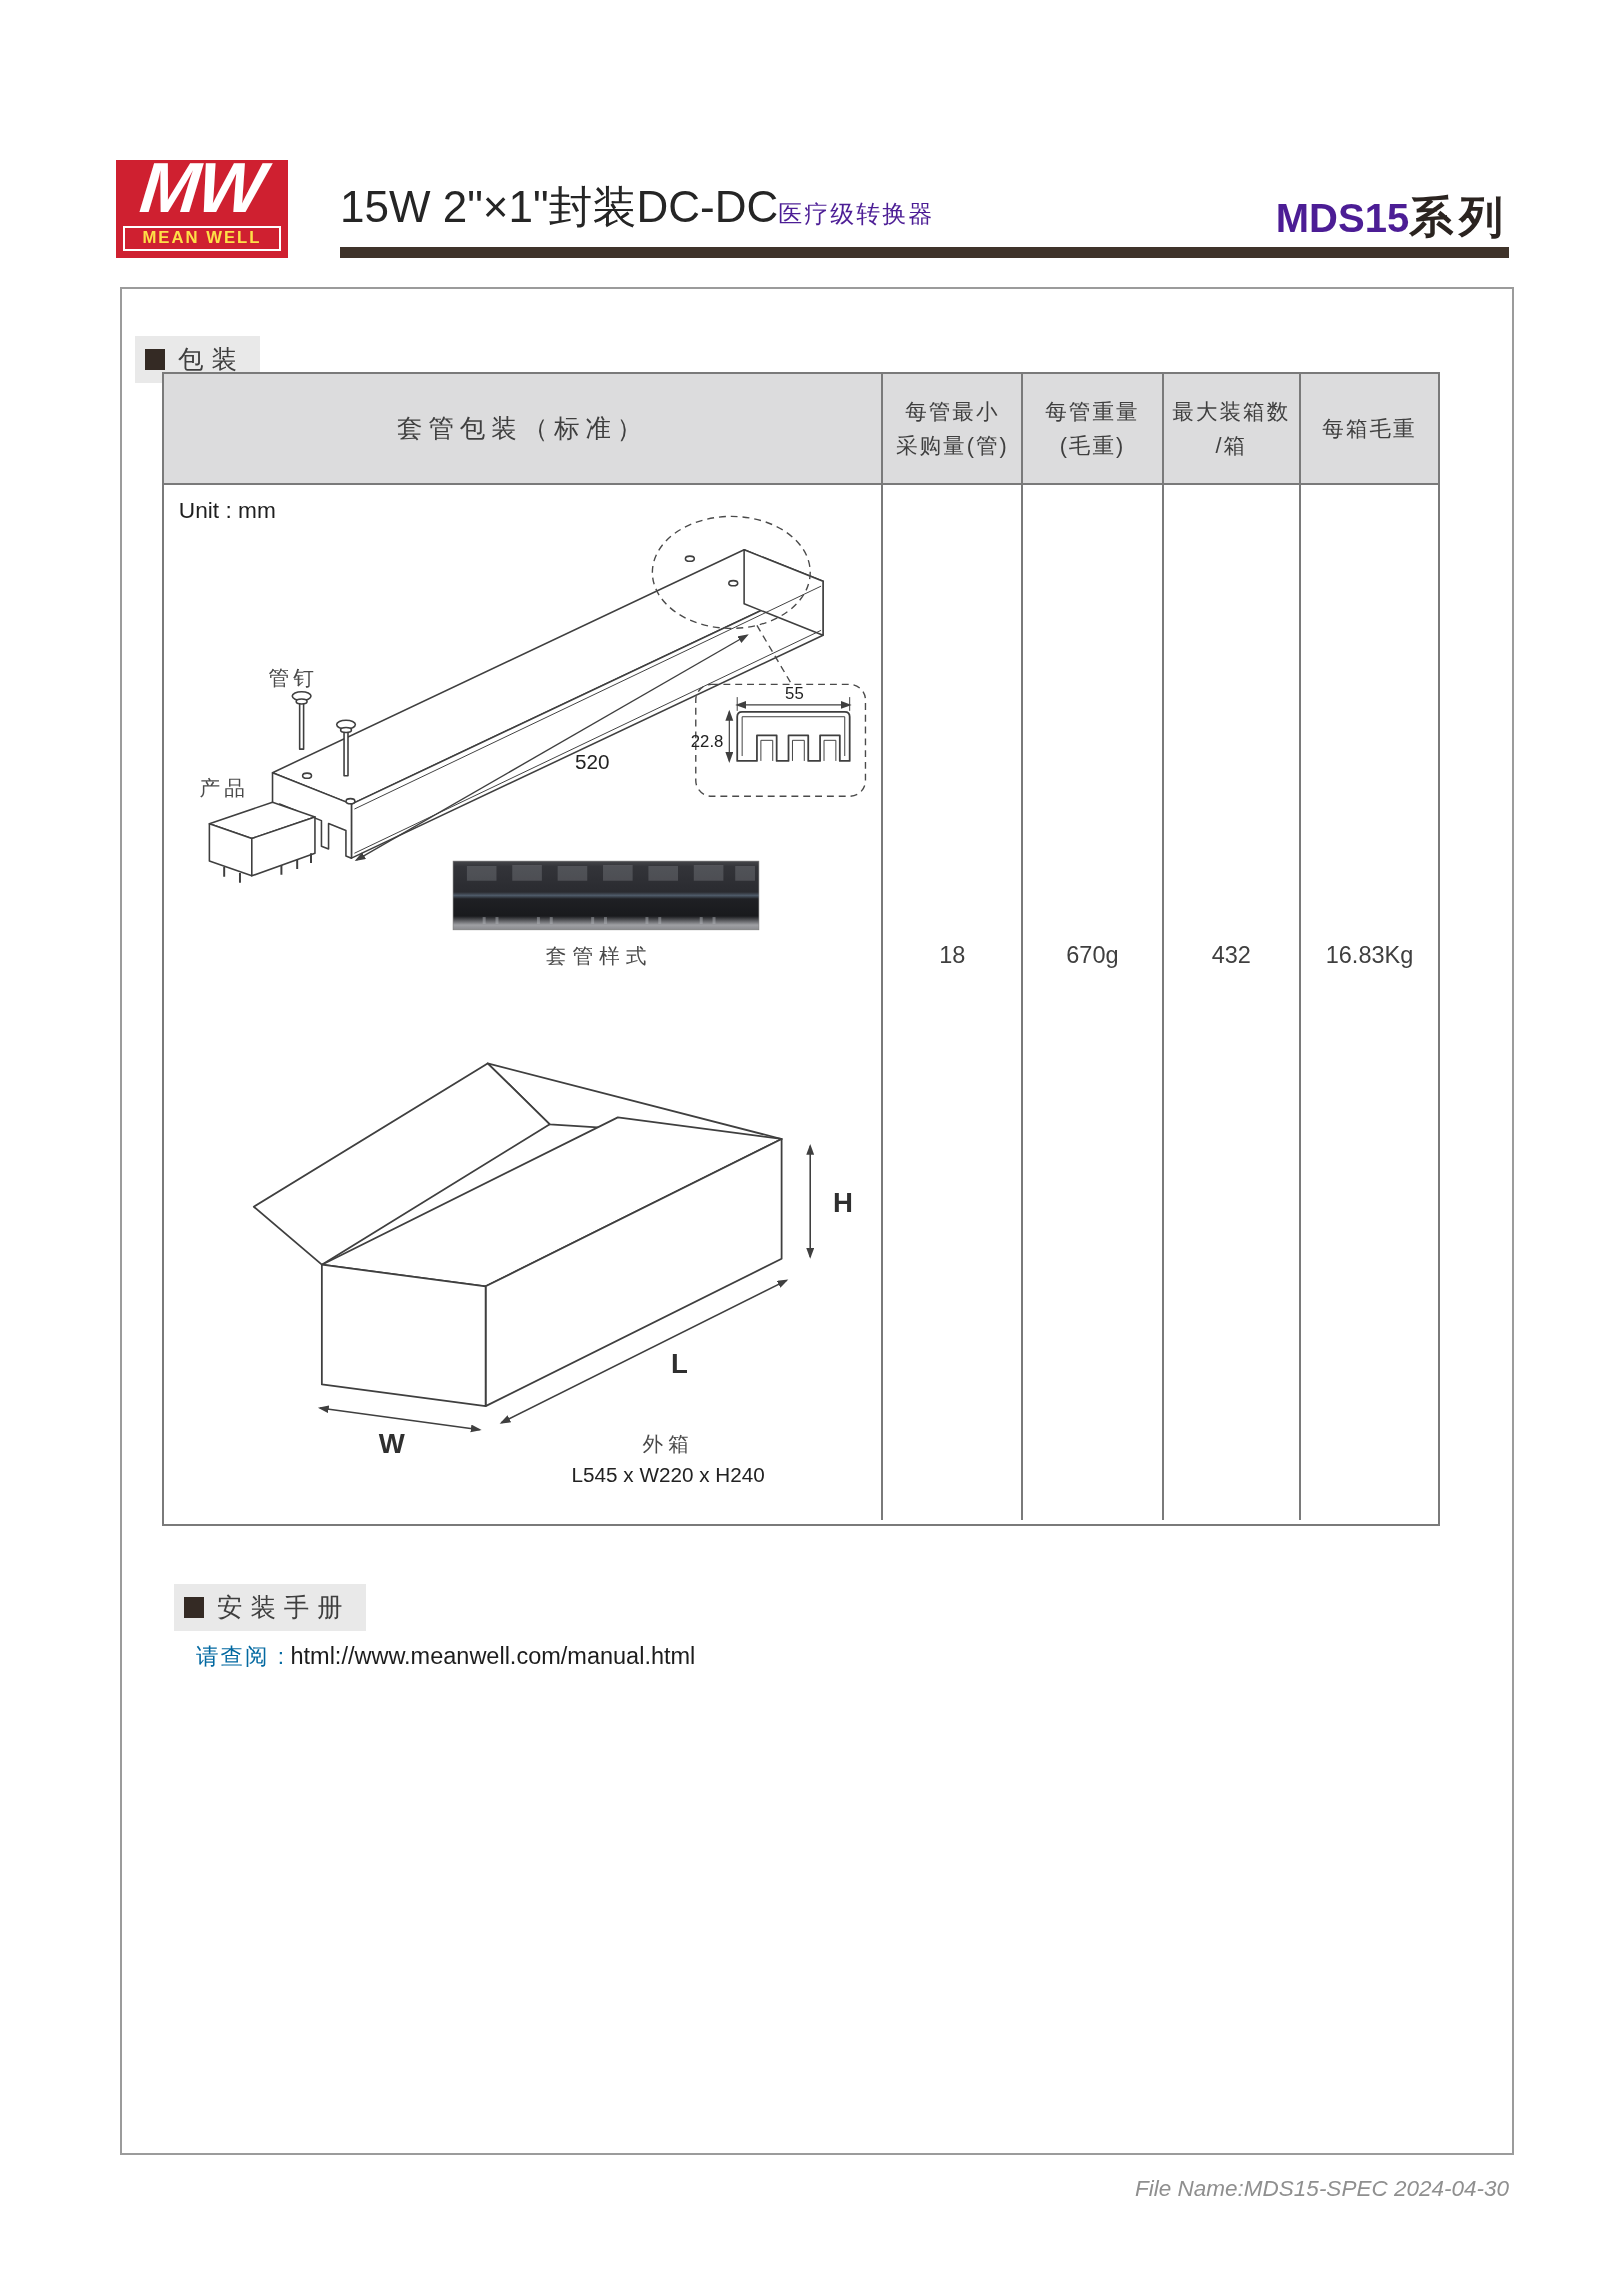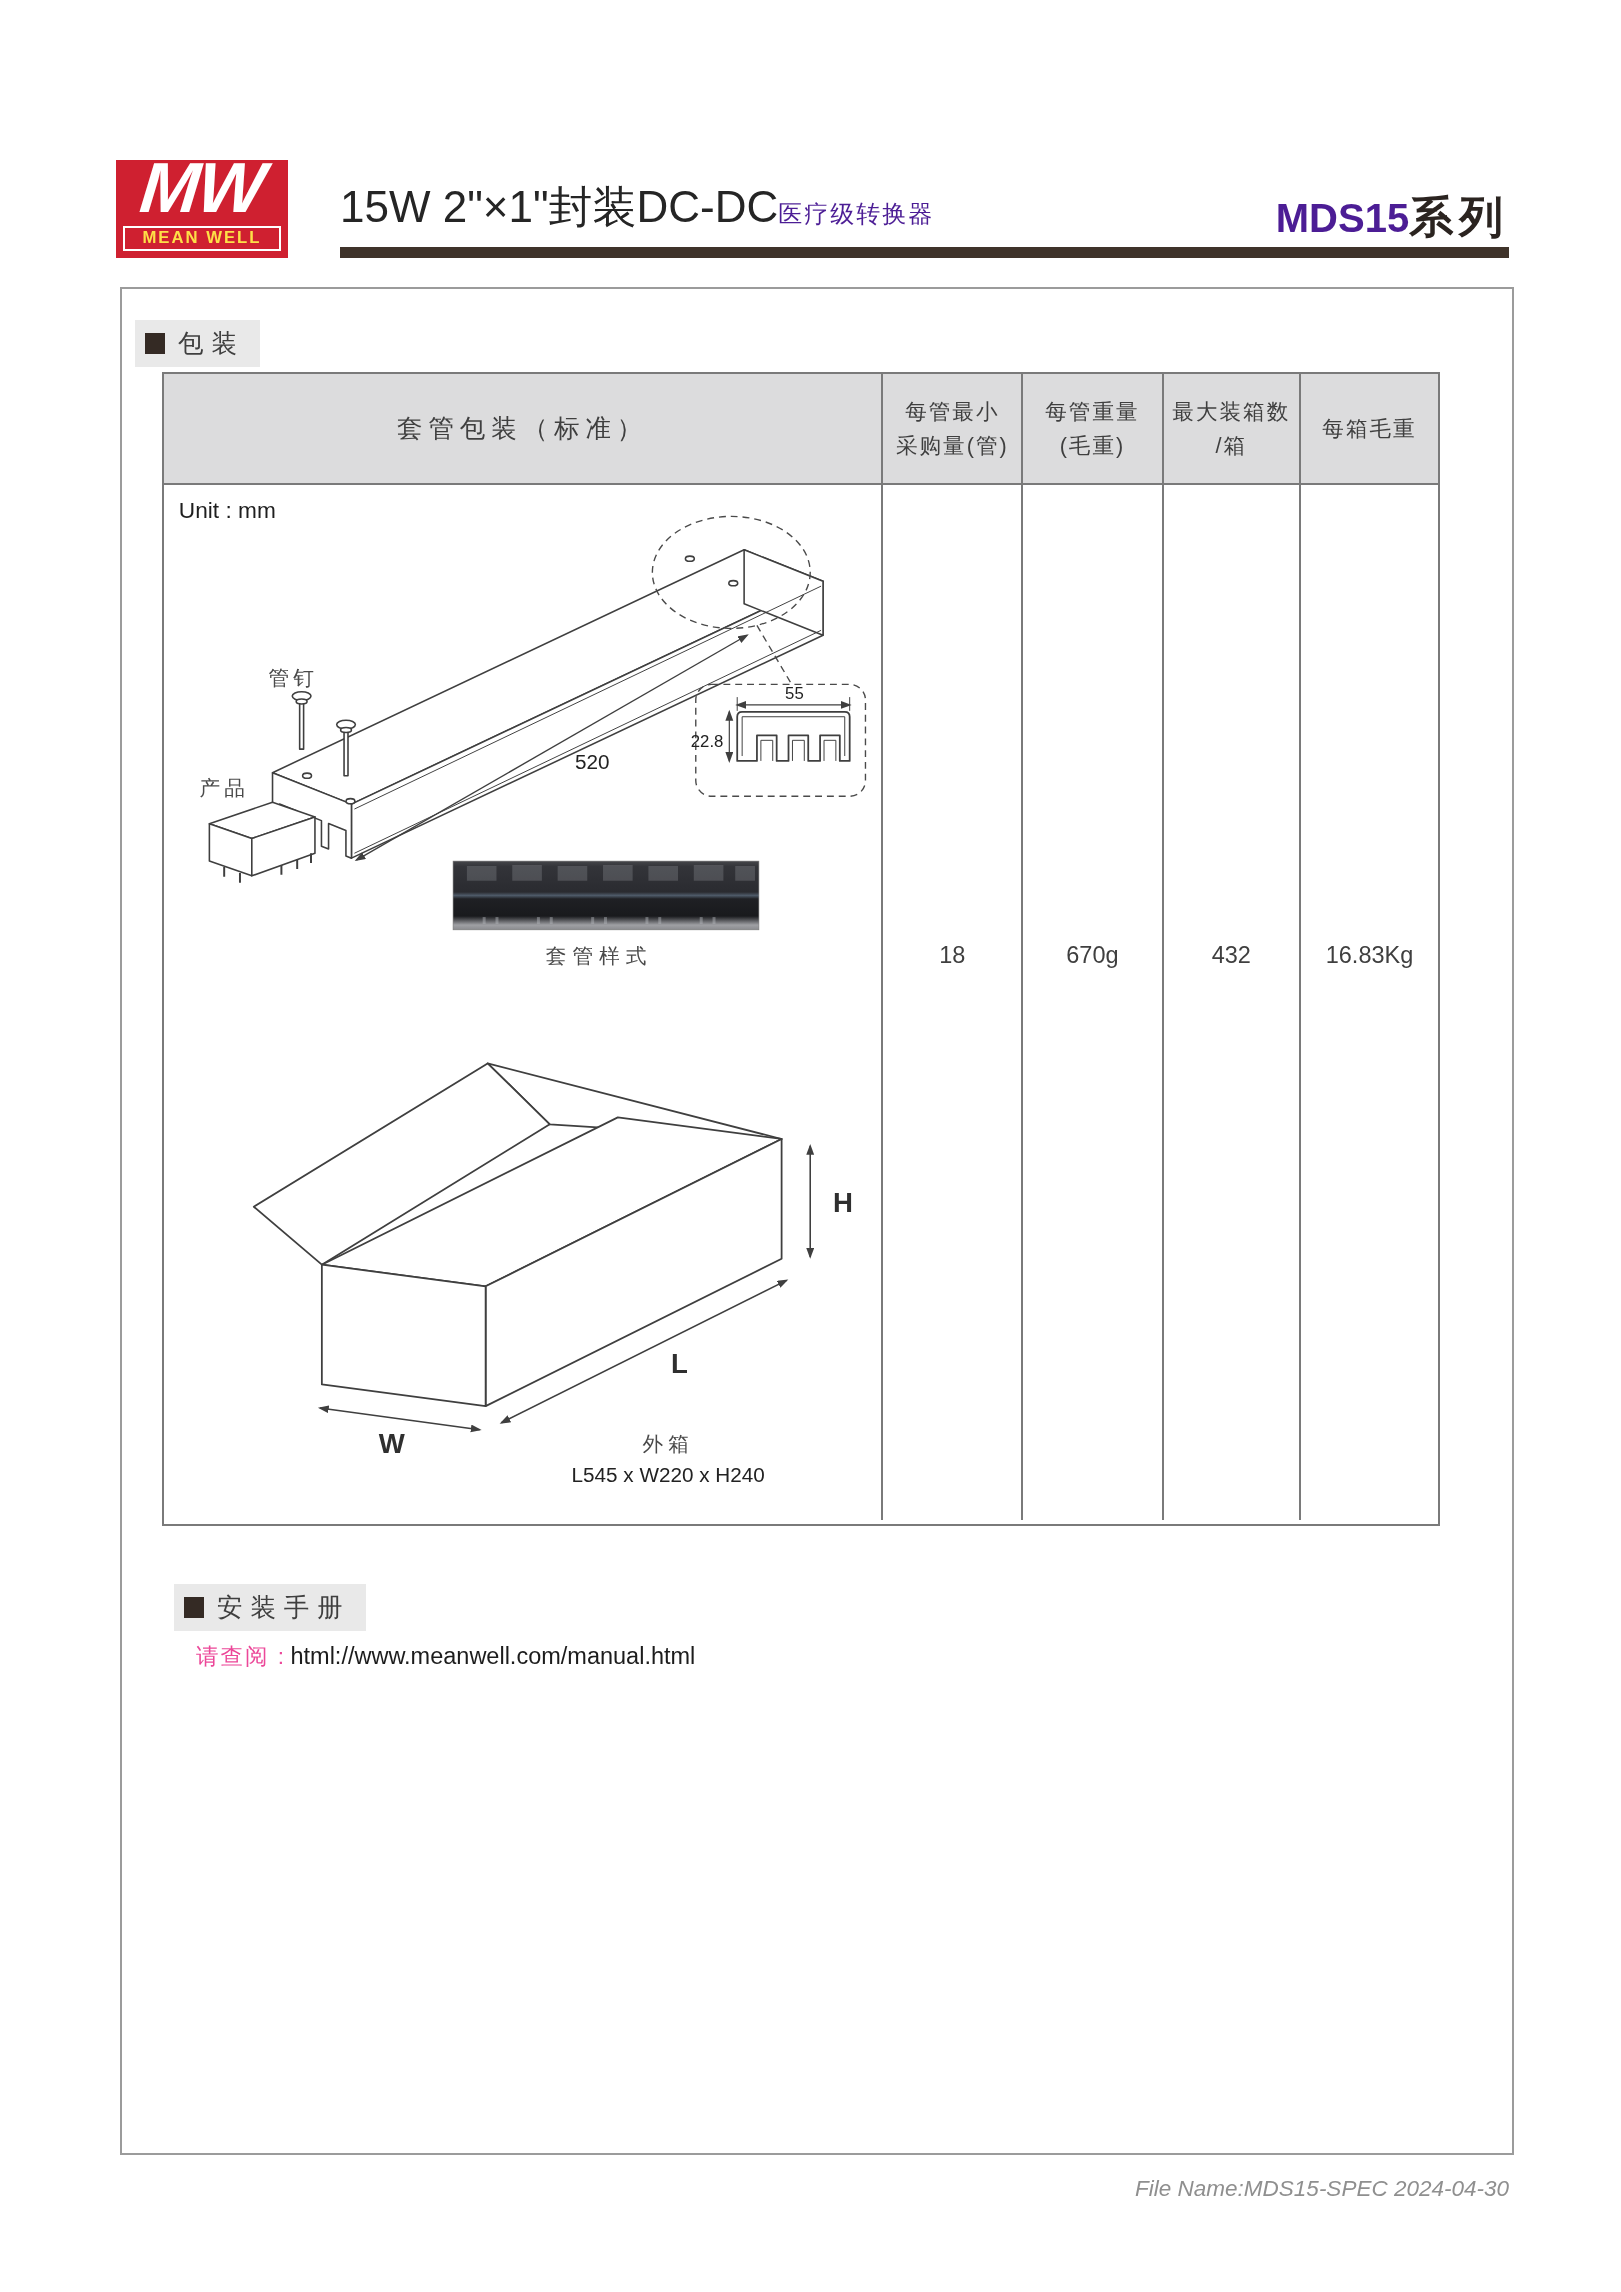--- a/index.html
+++ b/index.html
@@ -30,24 +30,24 @@
   .series-suffix{font-size:44px;font-weight:bold;color:#2b2420;letter-spacing:5.9px;}
   .title-bar{position:absolute;left:340px;top:247px;width:1169px;height:10.8px;background:#3f332a;}
   
   .content-box{position:absolute;left:120px;top:287px;width:1390px;height:1864px;border:2px solid #9b9b9b;}
   .section-pill{
     position:absolute;display:inline-flex;align-items:center;gap:12.7px;
     background:#e9e9e9;padding:5.9px 15.7px 5.9px 9.8px;
   }
   .section-square{width:20.6px;height:20.6px;background:#342a24;flex:none;}
   .section-label{font-size:25.5px;color:#3f3f3f;letter-spacing:7.8px;white-space:nowrap;}
-  .pill-packaging{left:135px;top:320px;text-align:right;}
+  .pill-packaging{left:135px;top:336px;text-align:right;}
   .pill-manual{left:146px;top:1584px;margin-left:28px;}
   .manual-line{position:absolute;left:196px;top:1641px;white-space:nowrap;}
-  .manual-note{font-size:22.5px;color:#ec4899;letter-spacing:2px;}
+  .manual-note{font-size:22.5px;color:#0369a1;letter-spacing:2px;}
   .manual-url{font-size:23.5px;color:#1c1c1c;text-decoration:none;}
   
   .pkg-table{position:absolute;left:162px;top:372px;width:1274px;height:1150px;border:2px solid #7a7a7a;}
   .t-header{display:flex;height:111px;box-sizing:border-box;border-bottom:2px solid #7a7a7a;background:#dcdcdd;}
   .t-row{display:flex;height:1035px;}
   .t-c1{width:56.3%;box-sizing:border-box;border-radius:21px;}
   .t-c{width:11%;box-sizing:border-box;border-left:2px solid #7a7a7a;}
   .t-c.c4{width:10.8%;}
   .t-c.c5{width:10.9%;border-left:2px solid #7a7a7a;}
   .hcell{display:flex;flex-direction:column;align-items:center;justify-content:center;height:100%;

